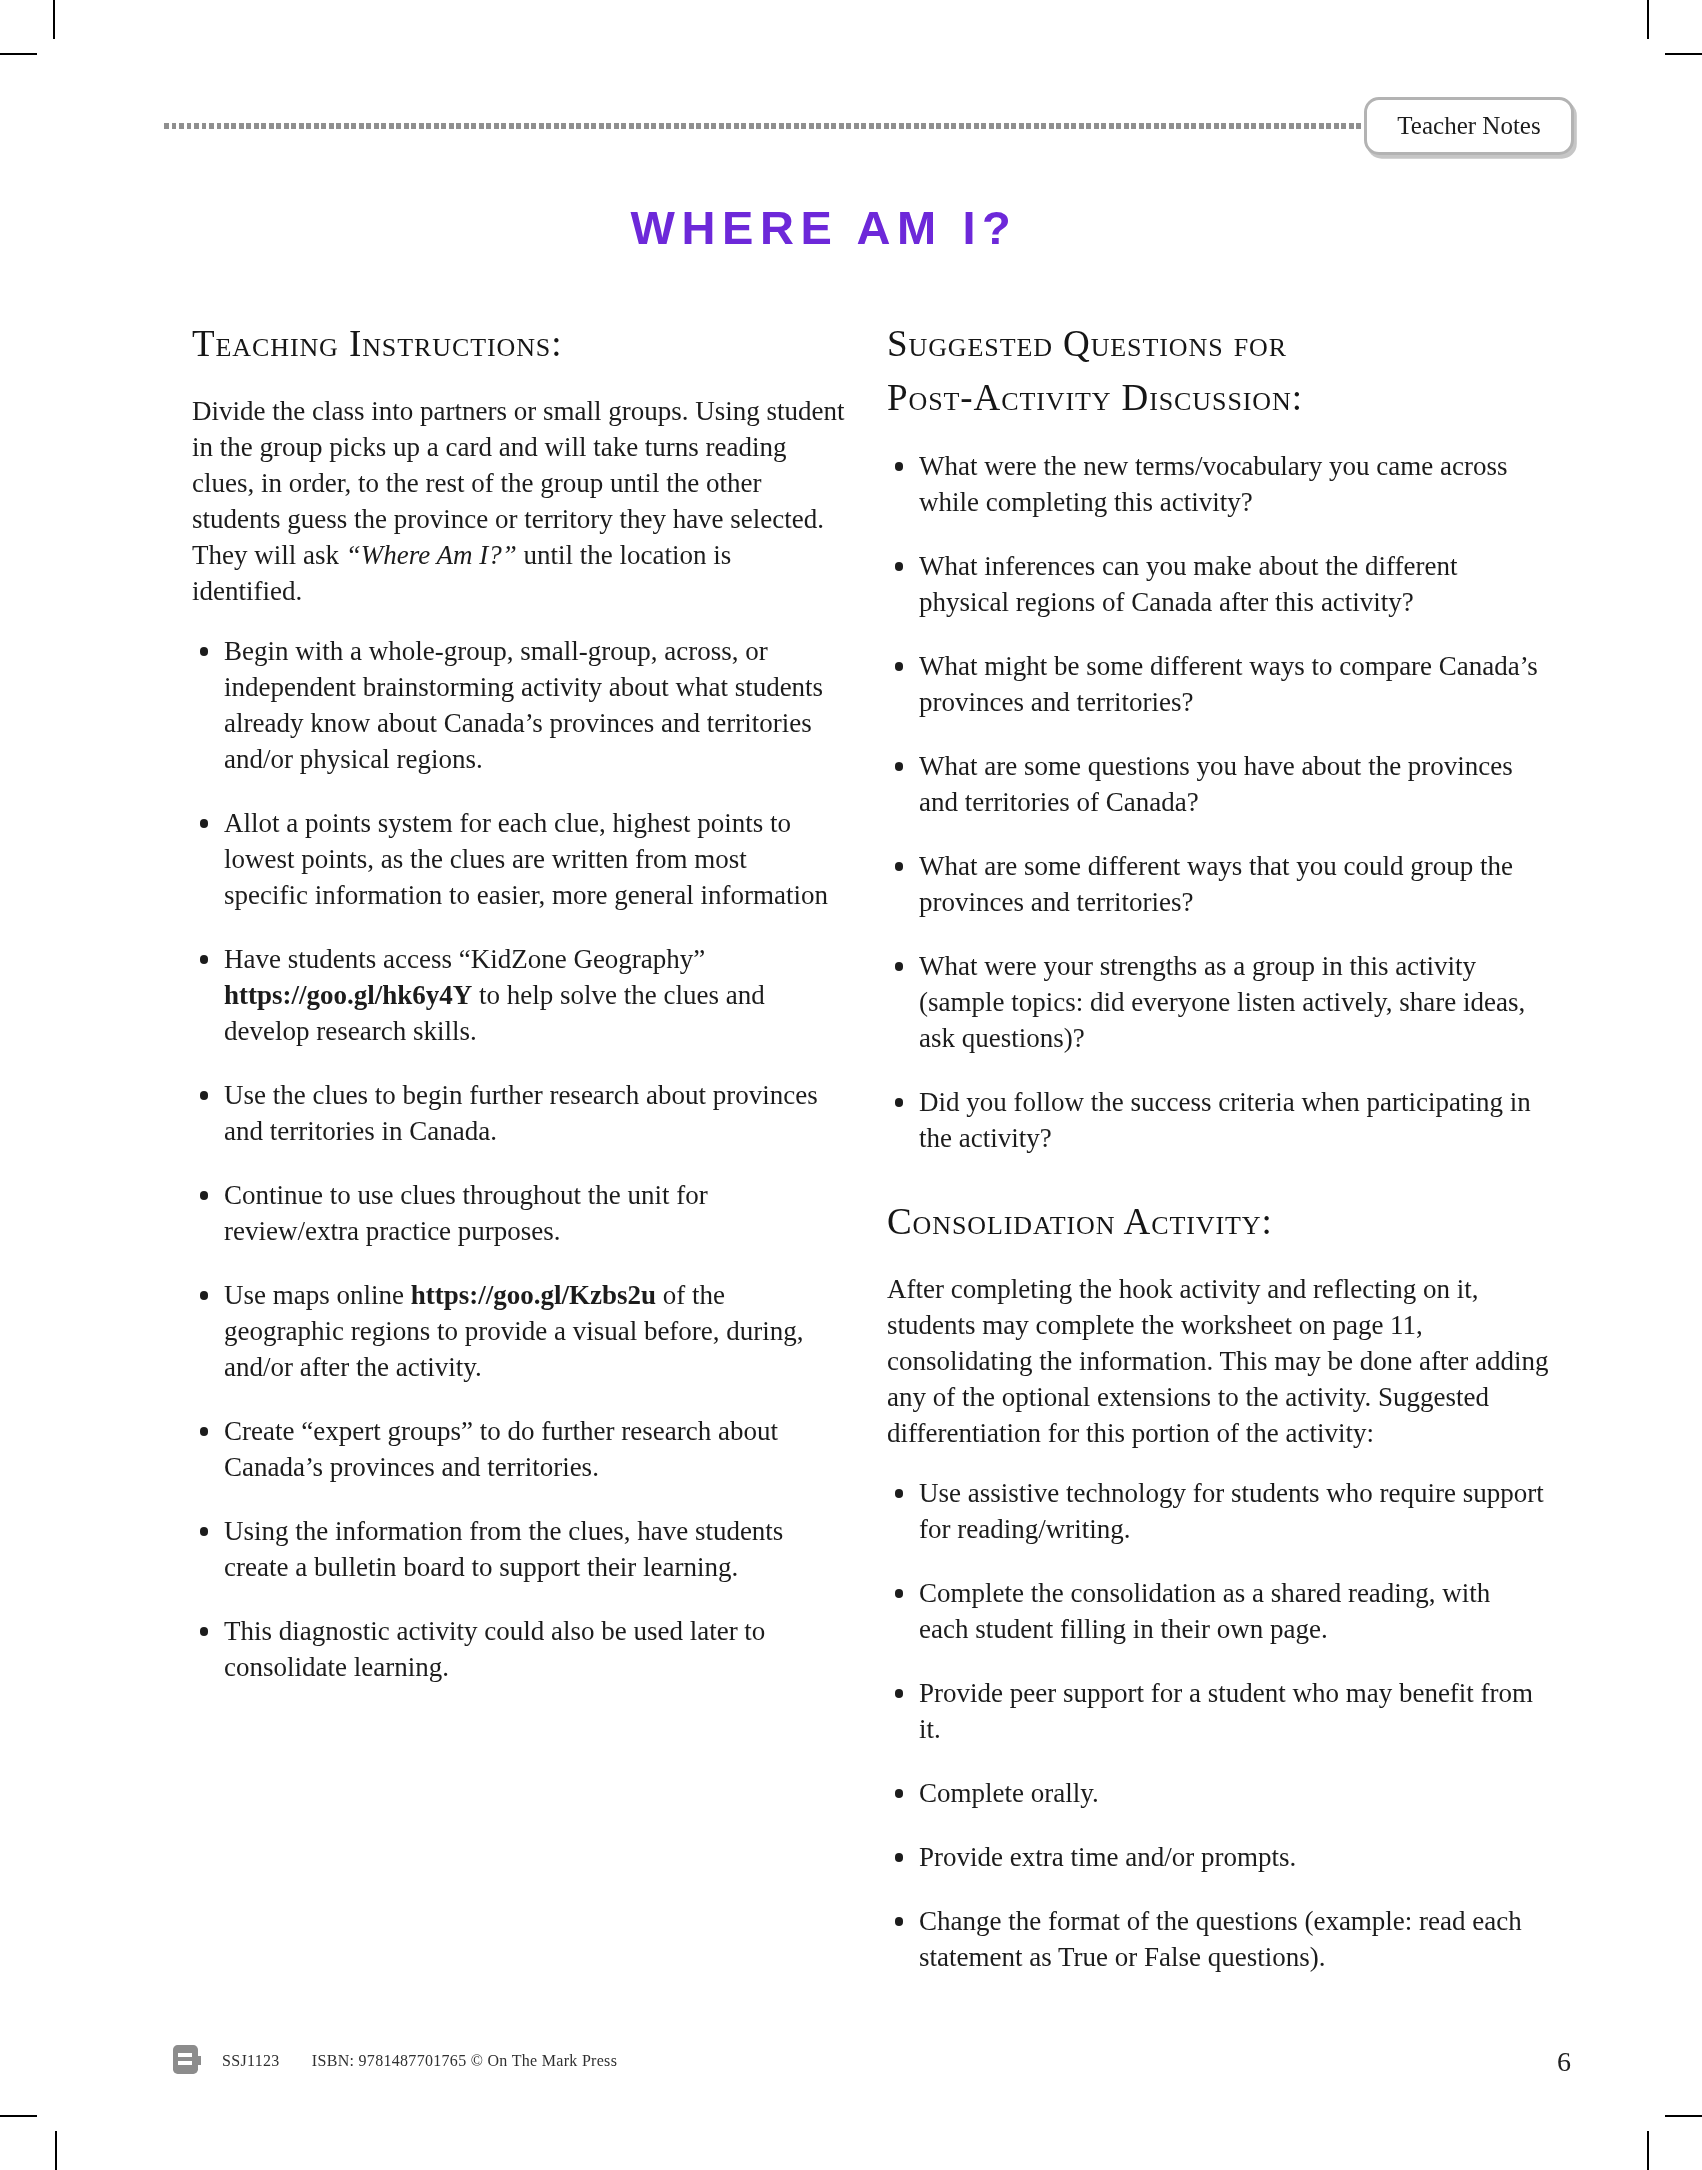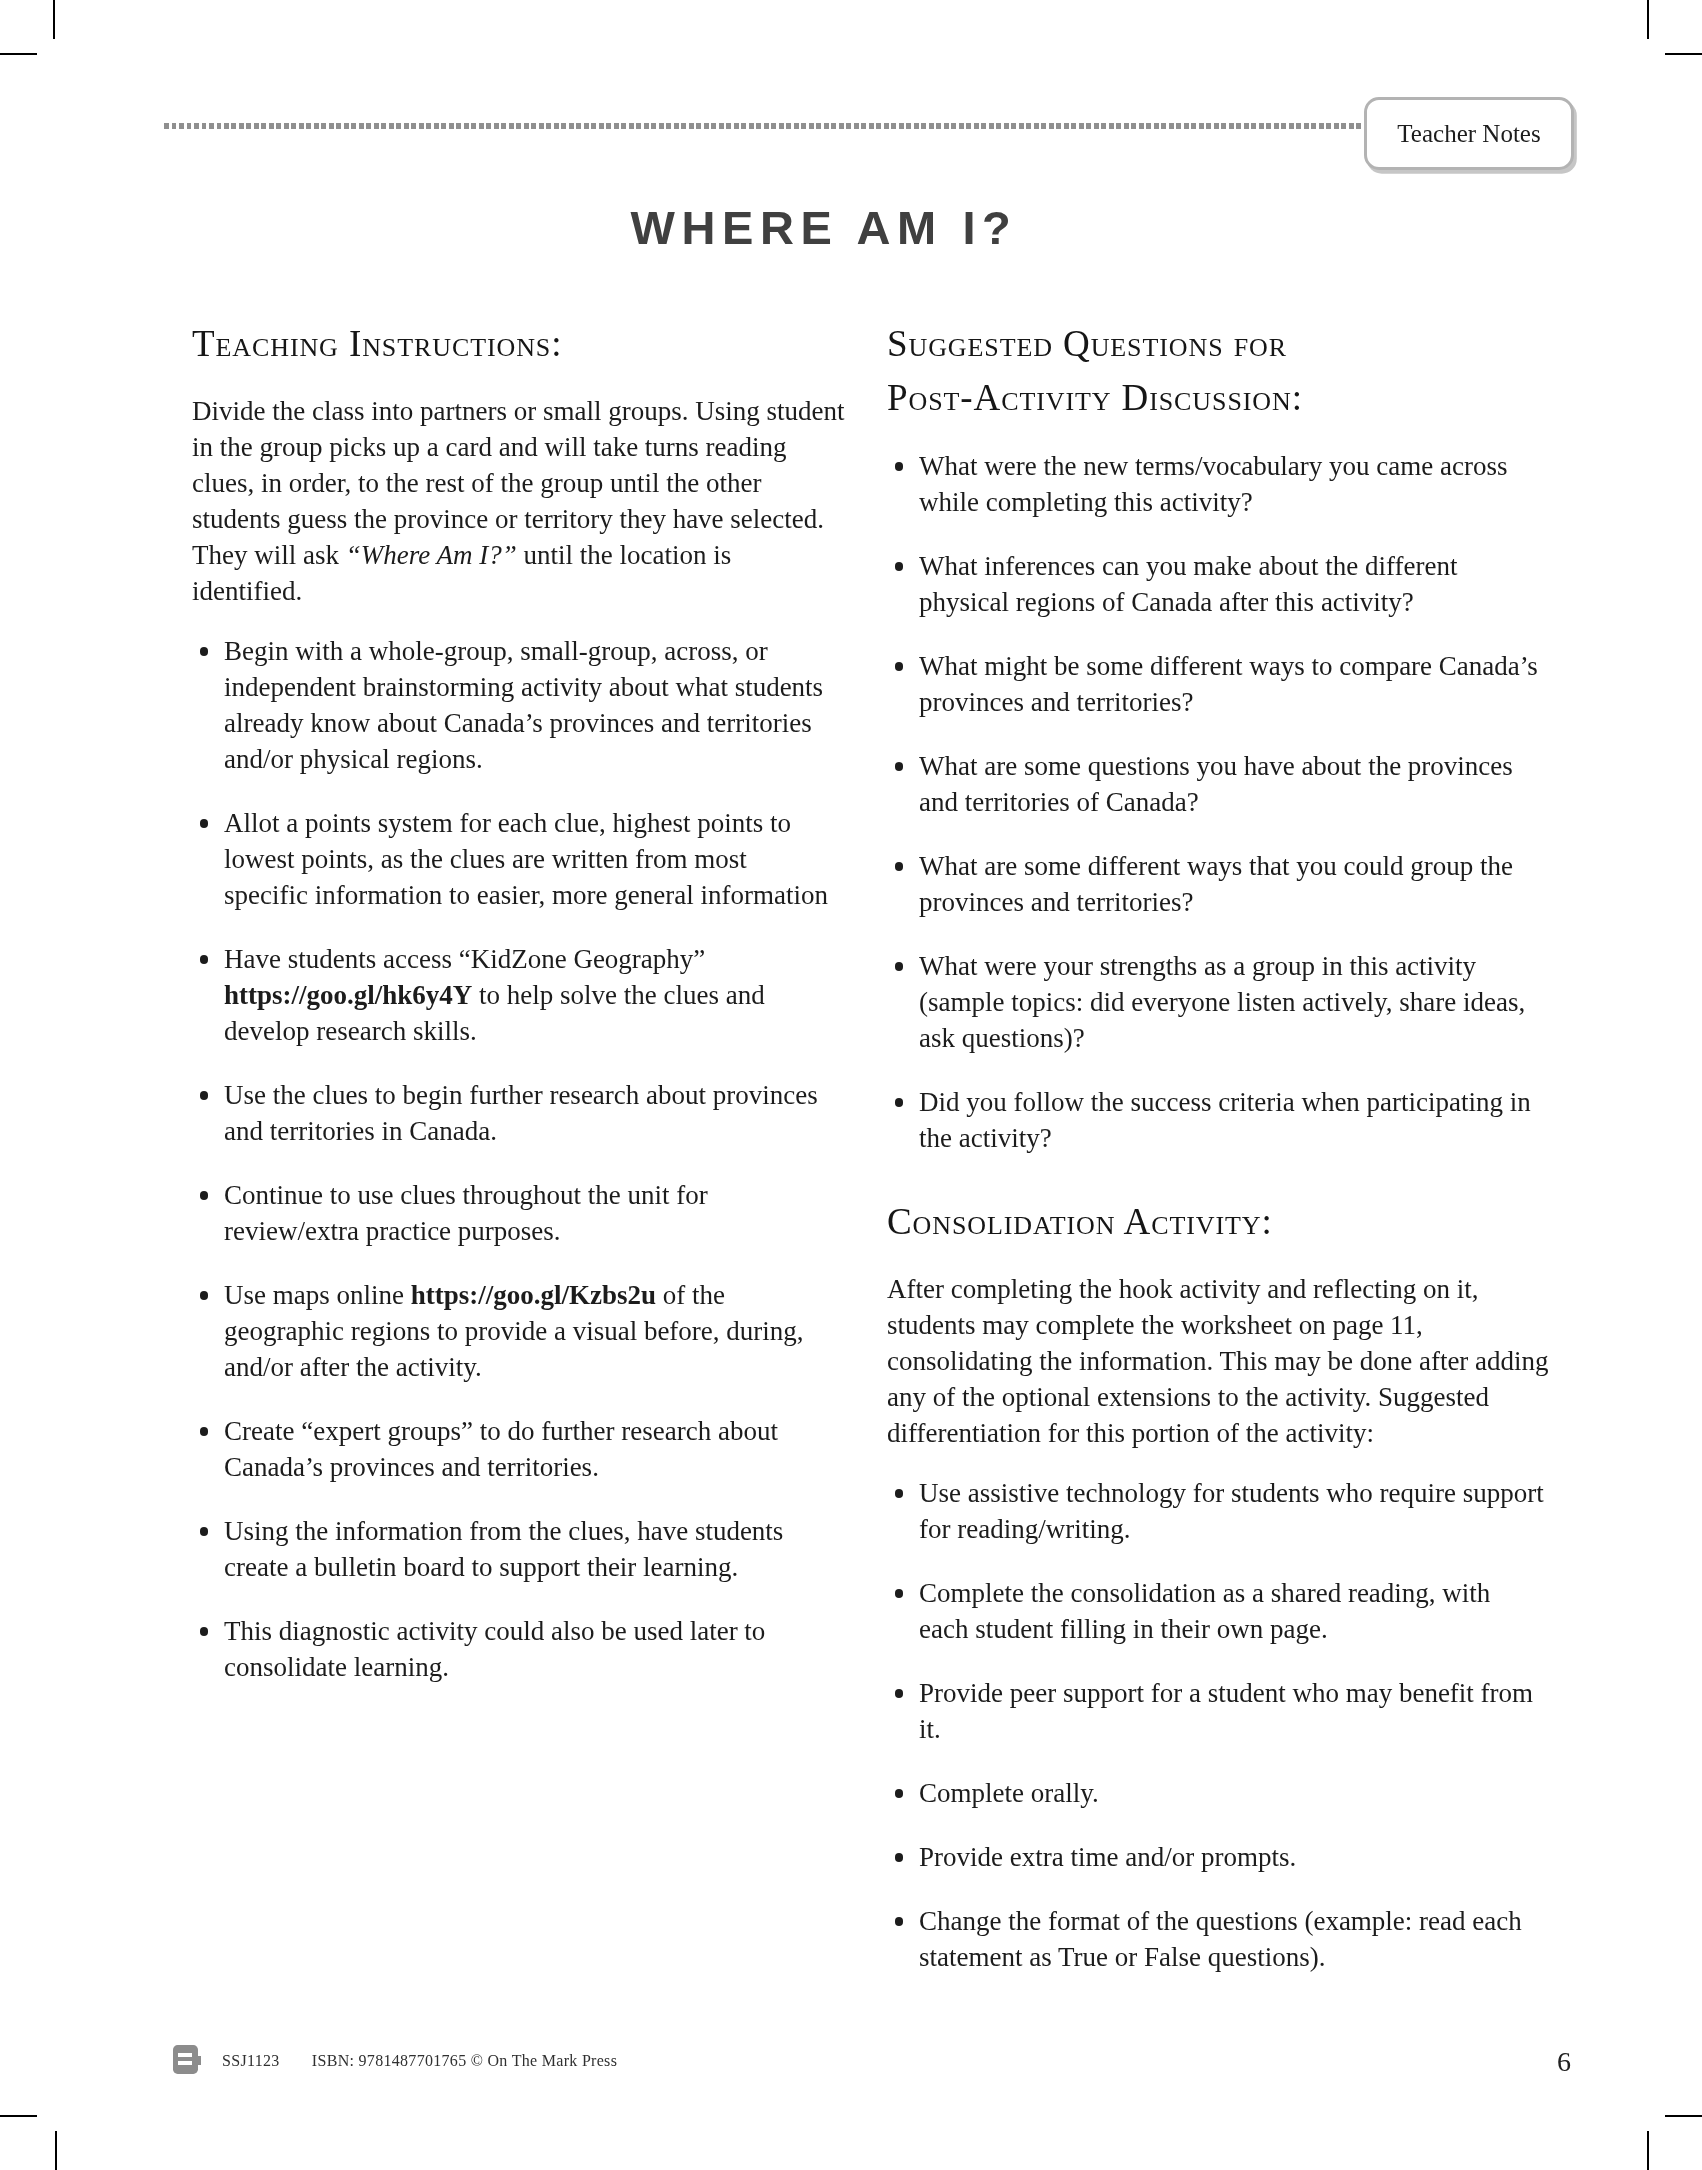--- a/index.html
+++ b/index.html
@@ -17,34 +17,34 @@
   .mark{position:absolute;background:#000000;}
   .mark.v{width:1.9px;height:39px;}
   .mark.h{width:37px;height:1.9px;}
 
   
   .dotted-line{
     position:absolute;left:164px;top:123px;width:1200px;height:5.6px;
     background:repeating-linear-gradient(90deg,#8f8f8f 0 4.7px,transparent 4.7px 7.5px);
   }
   .teacher-tab{
-    position:absolute;left:1364px;top:97px;width:210px;height:73px;
+    position:absolute;left:1364px;top:97px;width:210px;height:58px;
     box-sizing:border-box;
     border:3.7px solid #b3b3b3;border-radius:15px;background:#ffffff;
     box-shadow:2.8px 3.7px 0 #c6c6c6;
     display:flex;align-items:center;justify-content:center;
     font-size:25px;color:#1d1d1d;
   }
 
   .page-title{
     position:absolute;left:824px;top:200px;margin:0;
     transform:translateX(-50%);
     font-family:"Liberation Sans",sans-serif;
     font-weight:700;font-size:47px;letter-spacing:6.6px;
-    color:#404040;white-space:nowrap;
+    color:#6d28d9;white-space:nowrap;
   }
 
   .columns{
     position:absolute;left:192px;top:317px;width:1368px;
     display:flex;gap:39px;
   }
   .col-left{width:656px;flex:0 0 656px;}
   .col-right{width:673px;flex:0 0 673px;}
 
   h2.section-heading{

